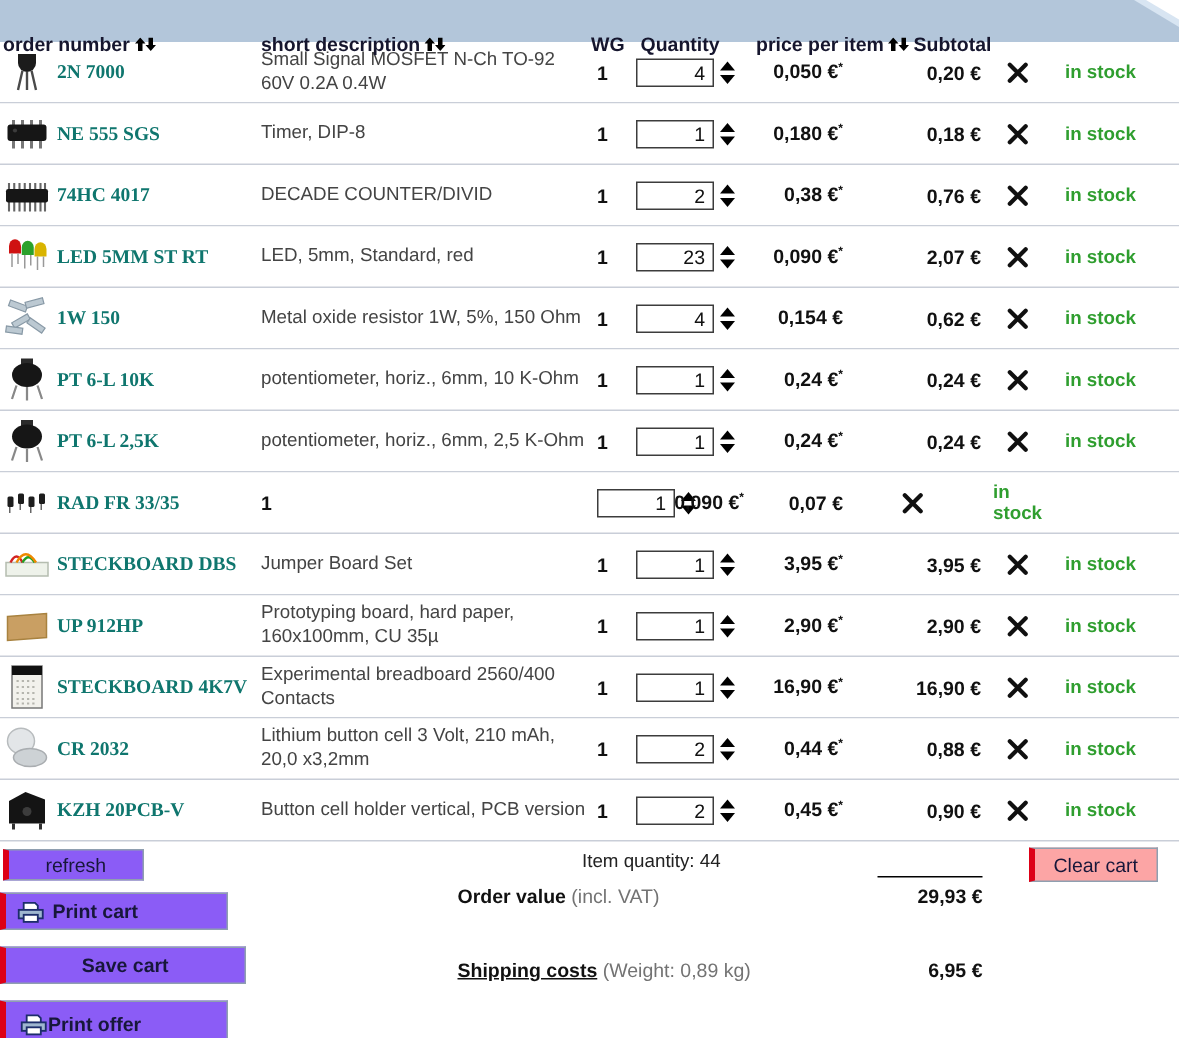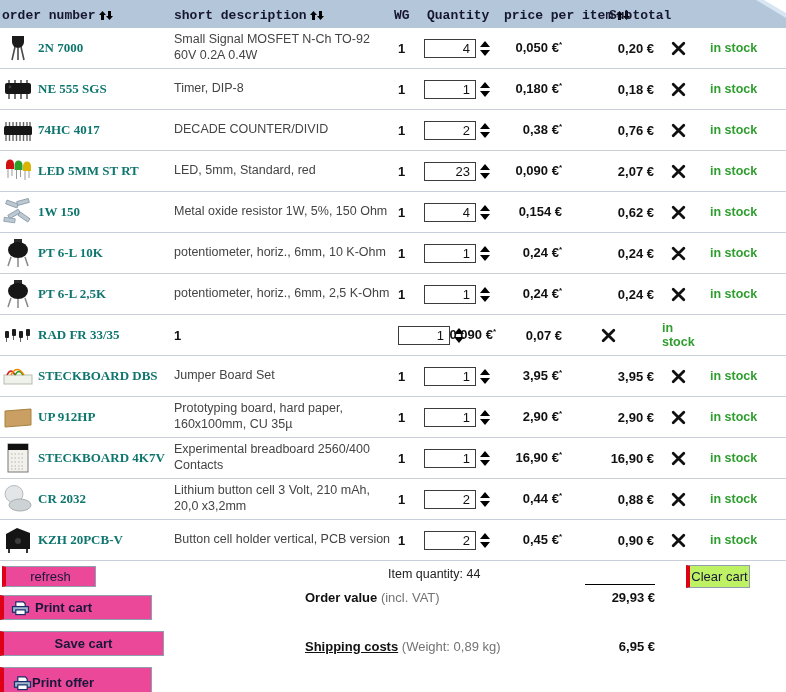--- a/index.html
+++ b/index.html
@@ -6,21 +6,21 @@
   html,body { background:#fff; }
   body {
     width:786px; height:692px; overflow:hidden;
     font-family:"Liberation Sans", sans-serif; color:#111;
   }
   
   .hdr {
     position:relative; height:28px; background:#b3c6da;
     font-size:13px; font-weight:bold; color:#16162e;
   }
-  .hlabel { position:absolute; top:8px; display:flex; align-items:center; gap:3px; white-space:nowrap;font-family:Liberation Mono, monospace; }
+  .hlabel { position:absolute; top:22px; display:flex; align-items:center; gap:3px; white-space:nowrap; }
   .corner-light { position:absolute; top:0; right:0; width:0; height:0;
     border-top:18px solid #d8e5f2; border-left:30px solid transparent; }
   .corner-white { position:absolute; top:0; right:0; width:0; height:0;
     border-top:13px solid #ffffff; border-left:22px solid transparent; }
   .sort-ico { display:inline-block; line-height:0; cursor:pointer; }
   
   .row {
     display:grid;
     grid-template-columns:38px 136px 224px 26px 72px 66px 92px 48px auto;
     height:41px; align-items:center;
@@ -41,26 +41,26 @@
   .spin-dn { width:0; height:0; border-left:5px solid transparent; border-right:5px solid transparent; border-top:6px solid #000; cursor:pointer; }
   .c.price, .c.sub { font-weight:bold; text-align:right; white-space:nowrap; }
   .c.price sup { font-size:8px; font-weight:bold; }
   .c.del { text-align:center; line-height:0; }
   .xbtn { display:inline-block; cursor:pointer; line-height:0; }
   .c.stock { color:#2f9e2f; font-weight:bold; padding-left:8px; font-size:12.5px; }
   
   .footer { position:relative; height:131px; font-size:13px; }
   .btn {
     position:absolute; display:flex; align-items:center; justify-content:center;
-    background:#ec4899; border:1px solid #8f9fb0; border-left:4px solid #dd0016;
+    background:#8b5cf6; border:1px solid #8f9fb0; border-left:4px solid #dd0016;
     color:#17173a; font-size:13px; cursor:pointer; gap:5px;
   }
   .btn.bold { font-weight:bold; }
   .btn-refresh { left:2px;  top:5px;  width:94px;  height:21px; }
-  .btn-clear   { left:686px; top:4px; width:64px;  height:23px; background:#bef264; }
+  .btn-clear   { left:686px; top:4px; width:86px;  height:23px; background:#fca5a5; }
   .btn-printcart { left:0; top:34px; width:152px; height:25px; justify-content:flex-start; padding-left:7px; }
   .btn-savecart  { left:0; top:70px; width:164px; height:25px; }
   .btn-printoffer{ left:0; top:106px; width:152px; height:31px; justify-content:flex-start; padding-left:9px; gap:0; }
   .itemqty { position:absolute; left:388px; top:6px; color:#222; font-size:12.5px; }
   .sumline { position:absolute; left:585px; top:23px; width:70px; border-top:1px solid #000; }
   .totrow  { position:absolute; left:0; width:655px; display:flex; justify-content:space-between; padding-left:305px; }
   .totrow.orow { top:29px; }
   .totrow.srow { top:58px;margin-top:20px; }
   .totrow .lbl b { color:#111; }
   .totrow .note { font-weight:normal; color:#737373; }

